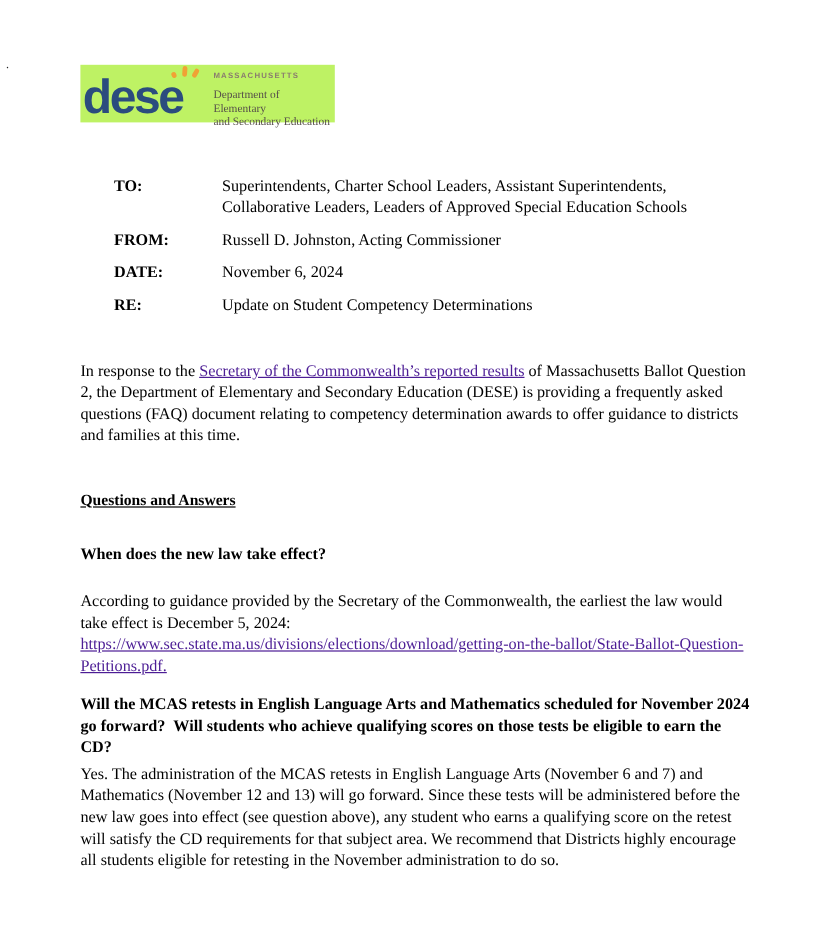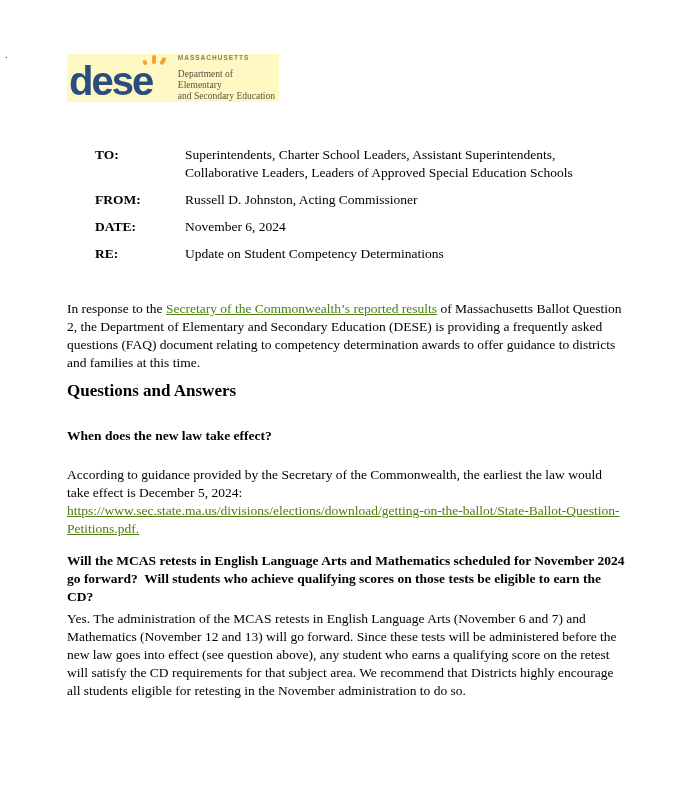--- a/index.html
+++ b/index.html
@@ -13,22 +13,22 @@
     overflow:hidden;
   }
   .corner-dot {
     position:absolute; left:5px; top:50px;
     font-size:10px; color:#222; line-height:10px;
   }
   
   .logo {
     position:absolute; left:67px; top:54px;
     width:212px; height:48px;
-    background:#fef9c3;
-    display:flex; align-items:flex-end;
+    background:#bef264;
+    display:flex; align-items:center;
   }
   .wordmark-wrap { position:relative; width:106px; height:48px; }
   .wordmark {
     position:absolute; left:2px; bottom:2px;
     font-family:"Liberation Sans", sans-serif;
     font-weight:bold; font-size:40px; line-height:38px;
     letter-spacing:-2px; color:#2b4c7e;
   }
   .rays { position:absolute; right:6px; top:-1px; width:26px; height:14px; }
   .rays i { position:absolute; display:block; background:#f0a235; border-radius:2px; }
@@ -44,24 +44,24 @@
   .logo-dept {
     font-family:"Liberation Serif", serif;
     font-size:9.5px; line-height:11px; color:#57504a;
   }
   
   .content { padding:146px 64px 0 67px; }
   .memo { display:grid; grid-template-columns:90px auto; row-gap:9px;margin-left:28px; }
   .memo .label { font-weight:bold; }
   .intro { margin:37px 0 0; }
   p { margin:0; }
-  .doclink { color:#4d7c0f; overflow-wrap:break-word; }
+  .doclink { color:#4c1d95; overflow-wrap:break-word; }
   .qa-heading {
-    margin:10px 0 0; font-size:17px; line-height:18px;
-    font-weight:bold; 
+    margin:36px 0 0; font-size:13px; line-height:18px;
+    font-weight:bold; text-decoration:underline;
   }
   .question { margin:0; font-size:13.5px; line-height:18px; font-weight:bold; }
   .q1 { margin-top:27px; }
   .q2 { margin-top:14px; }
   .a1 { margin-top:21px; }
   .a2 { margin-top:4px; }
 </style>
 </head>
 <body>
 

